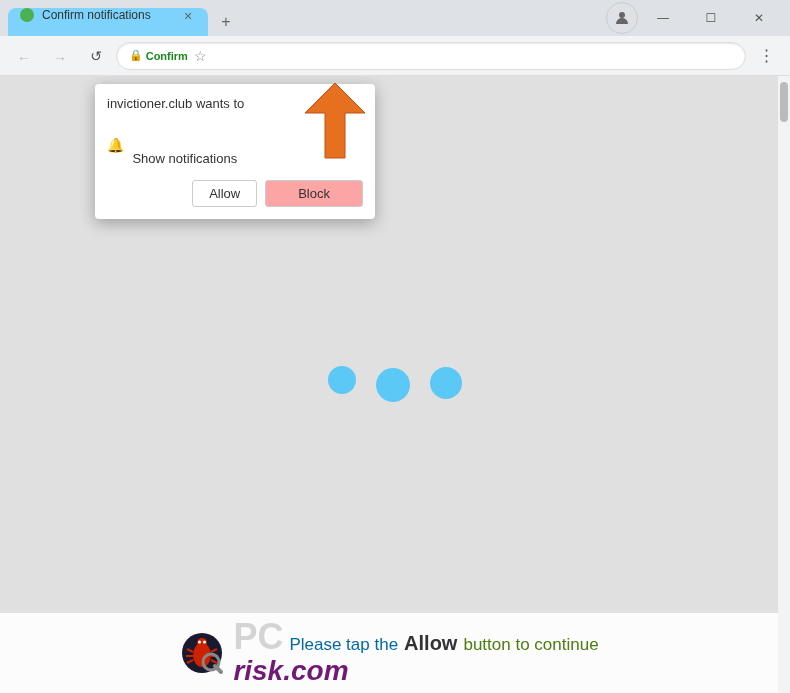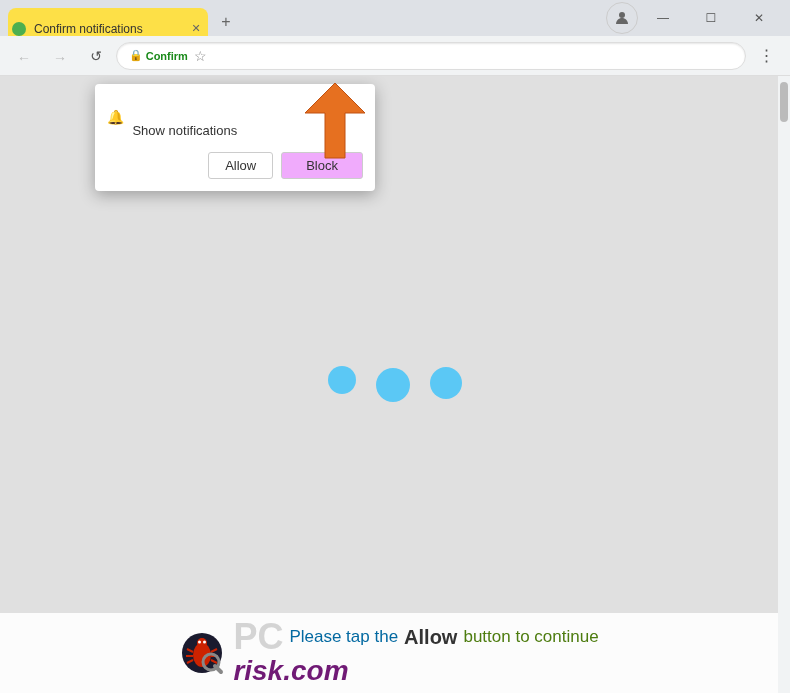--- a/index.html
+++ b/index.html
@@ -34,26 +34,26 @@
 
     .tab-strip {
       display: flex;
       align-items: flex-end;
       flex: 1;
       height: 100%;
       padding-top: 6px;
     }
 
     .tab-active {
-      background: #fde047;
+      background: #7dd3fc;
       border-radius: 8px 8px 0 0;
-      padding: 0 4px;
+      padding: 0 12px;
       height: 28px;
       display: flex;
-      align-items: flex-end;
+      align-items: flex-start;
       gap: 8px;
       min-width: 200px;
       position: relative;
     }
 
     .tab-favicon {
       width: 14px;
       height: 14px;
       background: #4caf50;
       border-radius: 50%;
@@ -295,23 +295,23 @@
       padding: 5px 16px;
       border: 1px solid #ccc;
       background: white;
       border-radius: 3px;
       font-size: 13px;
       cursor: pointer;
       color: #333;
     }
 
     .btn-block {
-      padding: 5px 24px;
+      padding: 5px 32px;
       border: 1px solid #ccc;
-      background: #f0abfc;
+      background: #fca5a5;
       border-radius: 3px;
       font-size: 13px;
       cursor: pointer;
       color: #333;
     }
 
     
     .orange-arrow {
       position: absolute;
       top: 2px;
@@ -417,20 +417,24 @@
       </div>
       <span class="star-btn">☆</span>
     </div>
 
     <div class="menu-btn">⋮</div>
   </div>
 
   <div class="page-content">
 
     <div class="notification-popup">
+      <div class="popup-header">
+        <span class="popup-site-text">invictioner.club wants to</span>
+        <div class="popup-close">×</div>
+      </div>
       <div class="popup-notification-row">
         <span class="bell-icon">🔔</span>
         <span class="notification-label">Show notifications</span>
       </div>
       <div class="popup-buttons">
         <button class="btn-allow">Allow</button>
         <button class="btn-block">Block</button>
       </div>
     </div>
 
@@ -472,21 +476,21 @@
           <line x1="32" y1="22" x2="38" y2="19" stroke="#cc2200" stroke-width="2"></line>
           <line x1="32" y1="26" x2="39" y2="26" stroke="#cc2200" stroke-width="2"></line>
           <line x1="32" y1="30" x2="38" y2="33" stroke="#cc2200" stroke-width="2"></line>
 
           <line x1="36" y1="36" x2="42" y2="42" stroke="#888" stroke-width="4" stroke-linecap="round"></line>
           <circle cx="32" cy="32" r="8" fill="none" stroke="#888" stroke-width="3"></circle>
         </svg>
       </div>
 
       <div style="display:flex; flex-direction:column; align-items:flex-start;">
-        <div style="display:flex; align-items:center; gap:6px; font-family:Arial, sans-serif;">
+        <div style="display:flex; align-items:flex-end; gap:6px; font-family:Arial, sans-serif;">
           <span class="pc-letters" style="font-size:36px;color:#bbb;font-weight:bold;">PC</span>
           <span class="banner-text" style="font-size:17px;color:#0369a1;">Please tap the</span>
           <span class="banner-allow" style="font-size:20px;font-weight:bold;color:#333;">Allow</span>
           <span class="banner-text" style="font-size:17px;color:#4d7c0f;">button to continue</span>
         </div>
         <div style="display:flex; align-items:baseline;">
           <span style="font-size:28px;font-style:italic;font-weight:bold;color:#701a75;">risk.com</span>
         </div>
       </div>
     </div>

